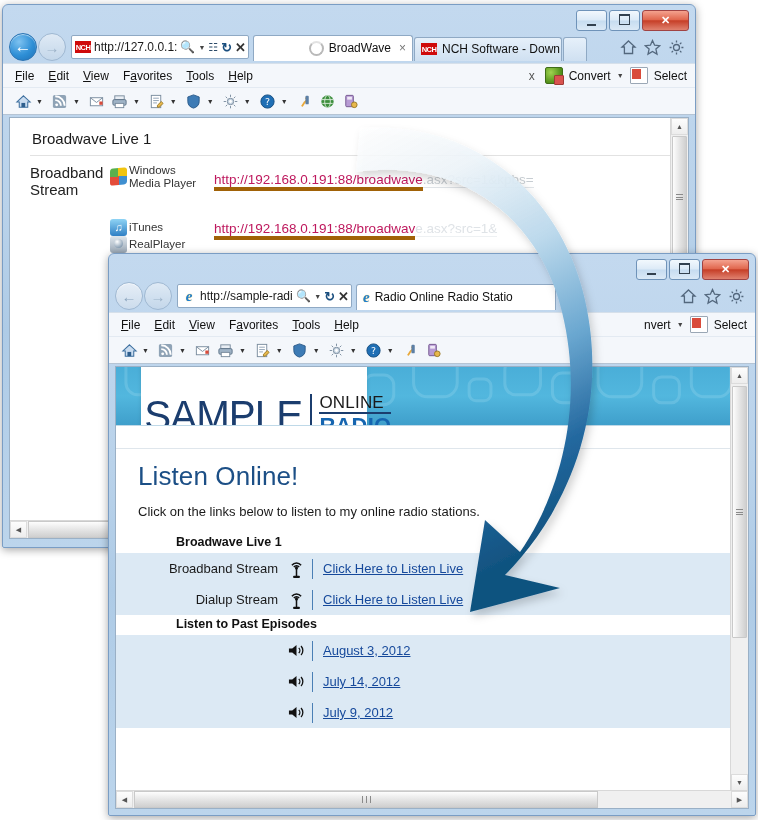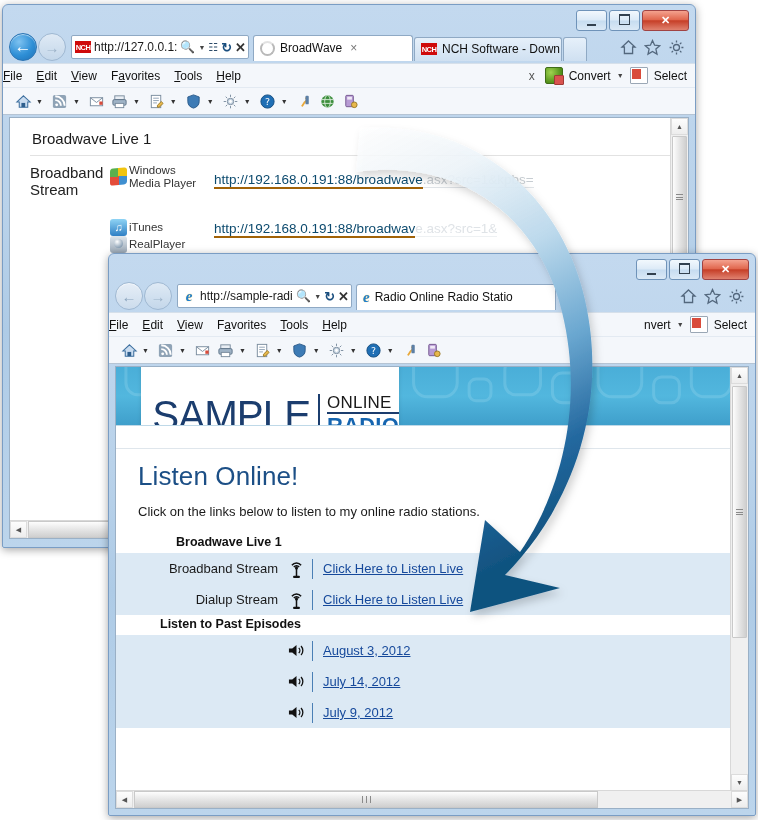--- a/index.html
+++ b/index.html
@@ -80,21 +80,21 @@
   .tab.newtab{width:24px;background:linear-gradient(to bottom,#e6f0fa,#cfe0f1);}
   .tab-ico{margin-right:5px;display:flex;align-items:center;}
   .spinner{width:11px;height:11px;border:2px solid #b9b9b9;border-radius:50%;border-top-color:#e2e2e2;}
   .tab-x{margin-left:8px;color:#777;font-size:12px;}
   .chrome-right{margin-left:auto;display:flex;align-items:center;gap:7px;padding-right:6px;color:#45566a;}
   .ci{width:17px;height:17px;display:block;}
 
   
   .menubar{
     height:24px;display:flex;align-items:center;background:#f4f7fb;
-    border-top:1px solid #d6e0ea;font-size:12px;color:#111;box-sizing:border-box;
+    border-top:1px solid #d6e0ea;font-size:12px;color:#111;padding-left:12px;box-sizing:border-box;
     position:relative;
   }
   .menubar .mi{margin-right:14px;}
   .menubar .mi u{text-decoration:underline;}
   .mb-right{margin-left:auto;display:flex;align-items:center;gap:6px;padding-right:8px;}
   .dim-x{color:#555;font-size:12px;margin-right:4px;}
   .cvt-ico{width:16px;height:15px;border-radius:2px;
     background:radial-gradient(circle at 30% 30%,#9fd24f,#4f8d18 70%);
     border:1px solid #3f6d18;position:relative;}
   .cvt-ico:after{content:"";position:absolute;right:-2px;bottom:-2px;width:8px;height:8px;background:#d9534f;border:1px solid #9e3a36;border-radius:1px;}
@@ -147,40 +147,40 @@
   .bw-players{width:88px;flex:0 0 auto;}
   .bw-p{display:flex;align-items:center;font-size:11.5px;color:#333;line-height:1.1;}
   .bw-p .pico{width:17px;height:17px;margin-right:2px;flex:0 0 auto;}
   .wmp-ico{border-radius:3px;background:conic-gradient(from 180deg at 50% 50%,#e44d3a 0 25%,#5ab04d 0 50%,#f1c40f 0 75%,#3f8fd0 0 100%);transform:skewY(-6deg);}
   .itunes-ico{border-radius:3px;background:linear-gradient(to bottom,#8fd4f5,#2f7fc4);position:relative;}
   .itunes-ico:after{content:"\266B";position:absolute;inset:0;color:#fff;font-size:11px;text-align:center;line-height:17px;}
   .real-ico{border-radius:3px;background:linear-gradient(to bottom,#dfe6ec,#9aa8b6);position:relative;}
   .real-ico:after{content:"";position:absolute;left:4px;top:3px;width:9px;height:9px;border-radius:50%;
     background:radial-gradient(circle at 35% 30%,#fff,#5f7d99);}
   .bw-link{font-size:13.5px;margin-left:16px;align-self:center;white-space:nowrap;}
-  .bw-link .solid{color:#0c4a6e;border-bottom:2px solid #a16207;}
+  .bw-link .solid{color:#be185d;border-bottom:4px solid #a16207;}
   .bw-link .fade{color:#c7cdd2;border-bottom:1px solid #e0e4e8;}
   .bw-link .fade2{color:#dfe3e7;border-bottom:1px solid #eef1f3;}
 
   
   #win2{left:108px;top:253px;width:648px;height:563px;}
   #win2 .page{position:absolute;left:6px;right:6px;top:112px;bottom:6px;border:1px solid #9ab0c6;}
 
   
   .site{position:absolute;left:0;top:0;right:17px;bottom:17px;overflow:hidden;background:#fff;}
   .banner{
     height:58px;position:relative;overflow:hidden;
     background:linear-gradient(to bottom,#4aaed8 0%,#52b7de 50%,#3f9fcb 100%);
     border-bottom:1px solid #bfd9e8;
   }
   .banner .sqpat{position:absolute;inset:0;opacity:.35;}
   .logo{
-    position:absolute;left:25px;top:-12px;width:258px;height:86px;background:#fff;
+    position:absolute;left:25px;top:-12px;width:226px;height:86px;background:#fff;
     border-radius:0 0 7px 7px;box-shadow:0 1px 4px rgba(0,0,0,.12);
-    display:flex;align-items:flex-end;justify-content:flex-end;padding-bottom:4px;box-sizing:border-box;
+    display:flex;align-items:flex-end;justify-content:flex-start;padding-bottom:4px;box-sizing:border-box;
   }
   .logo-inner{display:flex;align-items:center;}
   .logo-sample{
     font-family:"Liberation Sans", sans-serif;font-size:42px;letter-spacing:-1px;color:#1b3d6e;
     font-weight:300;transform:scaleX(.96);line-height:1;
   }
   .logo-right{margin-left:5px;padding-left:7px;border-left:2px solid #1b3d6e;line-height:1;}
   .logo-online{font-size:17px;color:#1a1a1a;letter-spacing:.2px;border-bottom:2px solid #1b3d6e;padding-bottom:1px;display:block;}
   .logo-radio{font-size:22px;color:#1565b0;font-weight:bold;letter-spacing:.2px;display:block;margin-top:1px;}
   .under-banner{height:22px;background:#fff;border-bottom:1px solid #dfe6ec;}
@@ -230,21 +230,21 @@
       <span class="addr-tools">
         <span class="magn">🔍</span>
         <span class="caretd">▼</span>
         <span style="font-size:11px;color:#2c4a68;">☷</span>
         <span class="refresh">↻</span>
         <span class="xclose">✕</span>
       </span>
     </div>
 
     <div class="tabs">
-      <div class="tab active" style="width:160px;">
+      <div class="tab active" style="width:160px;justify-content:flex-end;">
         <span class="tab-ico">
             <span class="spinner"></span>
           </span>
         <span>BroadWave</span>
         <span class="tab-x">×</span>
       </div>
       <div class="tab inactive" style="width:148px;">
         <span class="tab-ico">
             <span class="nch-ico">NCH</span>
           </span>
@@ -663,21 +663,21 @@
                 <rect x="9.2" y="9" width="1.6" height="10" fill="#111"></rect>
                 <rect x="6.4" y="18.6" width="7.2" height="2.4" rx="1" fill="#111"></rect>
                 <circle cx="10" cy="10.4" r="1.6" fill="#111"></circle>
               </svg>
           </span>
           <span class="divider"></span>
           <a href="#">Click Here to Listen Live</a>
         </div>
       </div>
 
-      <div class="grp-head" style="padding-left:44px;">Listen to Past Episodes</div>
+      <div class="grp-head" style="padding-left:60px;">Listen to Past Episodes</div>
       <div class="rows">
         <div class="srow ep">
           <span class="rlabel"></span>
           <span class="rico">
             <svg viewBox="0 0 22 18" width="21" height="17">
                 <path d="M3 7h3.5L11 3.2v11.6L6.5 11H3z" fill="#111"></path>
                 <g fill="none" stroke="#111" stroke-width="1.4">
                   <path d="M13.4 6.2a4 4 0 010 5.6"></path>
                   <path d="M15.8 4.2a7 7 0 010 9.6"></path>
                 </g>

